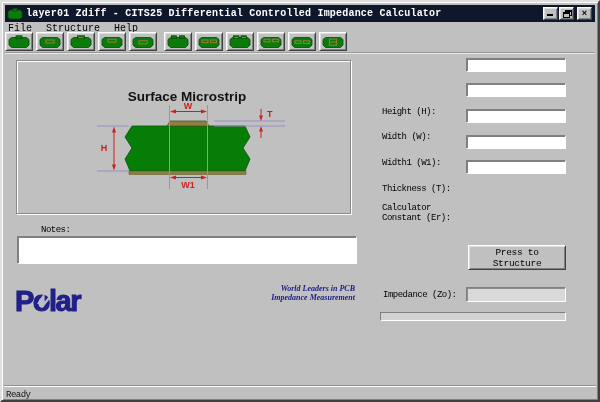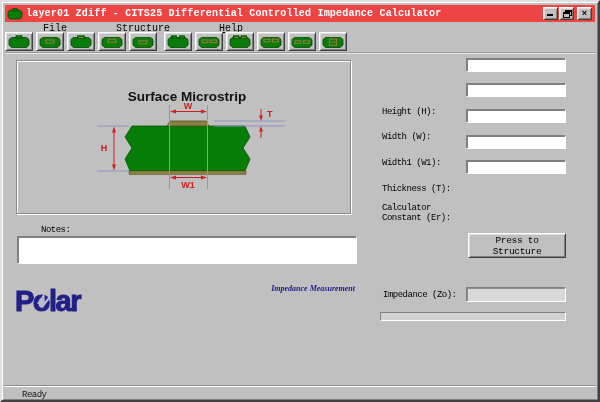--- a/index.html
+++ b/index.html
@@ -7,21 +7,21 @@
   #window{
     position:relative;width:600px;height:402px;background:#c0c0c0;
     border:2px solid;border-color:#dfdfdf #404040 #404040 #dfdfdf;
     box-shadow:inset 1px 1px 0 #ffffff, inset -1px -1px 0 #808080;
     font-family:"Liberation Mono","DejaVu Sans Mono",monospace;
     overflow:hidden;
   }
   
   .titlebar{
     position:absolute;left:3px;top:3px;right:3px;height:17px;
-    background:#ef4444;display:flex;align-items:center;
+    background:#0f172a;display:flex;align-items:center;
   }
   .titlebar .appicon{margin:1px 3px 0 2px;flex:0 0 auto;}
   .title-text{
     color:#ffffff;font-weight:bold;font-size:10px;letter-spacing:0.2px;
     white-space:nowrap;overflow:hidden;
   }
   .win-buttons{position:absolute;right:3px;top:2px;display:flex;}
   .win-btn{
     width:15px;height:13px;background:#c0c0c0;margin-left:1px;
     border:1px solid;border-color:#ffffff #404040 #404040 #ffffff;
@@ -29,21 +29,21 @@
     position:relative;display:flex;align-items:center;justify-content:center;
     font-size:9px;font-weight:bold;color:#000;
   }
   .win-btn.close{margin-left:3px;}
   .glyph-min{position:absolute;left:3px;bottom:3px;width:6px;height:2px;background:#000;}
   .glyph-restore{position:absolute;left:3px;top:2px;width:9px;height:8px;}
   .glyph-restore .r1{position:absolute;left:2px;top:0;width:7px;height:6px;border:1px solid #000;border-top-width:2px;background:#c0c0c0;}
   .glyph-restore .r2{position:absolute;left:0;top:2px;width:7px;height:6px;border:1px solid #000;border-top-width:2px;background:#c0c0c0;}
   
   .menubar{position:absolute;left:4px;top:20px;height:13px;display:flex;align-items:center;font-size:10px;color:#000;}
-  .menu-item{padding:8px 2px;margin-right:10px;cursor:default;margin-left:35px;}
+  .menu-item{padding:8px 2px;margin-right:10px;cursor:default;}
   .menu-item::first-letter{text-decoration:underline;}
   
   .toolbtn{
     position:absolute;top:30px;width:28px;height:19px;background:#c0c0c0;
     border:1px solid;border-color:#ffffff #404040 #404040 #ffffff;
     box-shadow:inset 1px 1px 0 #dfdfdf, inset -1px -1px 0 #808080;
     display:flex;align-items:center;justify-content:center;
   }
   
   .client-top-edge{position:absolute;left:3px;right:3px;top:50px;height:2px;border-top:1px solid #9a9a9a;border-bottom:1px solid #e8e8e8;}
@@ -71,21 +71,21 @@
     position:absolute;left:15px;top:234px;width:340px;height:28px;background:#ffffff;
     border:1px solid;border-color:#808080 #ffffff #ffffff #808080;
     box-shadow:inset 1px 1px 0 rgba(0,0,0,0.5);
   }
   .notes-box textarea{
     width:100%;height:100%;border:0;margin:0;padding:1px 3px;background:transparent;
     font-family:inherit;font-size:9px;resize:none;outline:none;
   }
   
   .calc-btn{
-    position:absolute;left:466px;top:231px;width:98px;height:25px;background:#c0c0c0;
+    position:absolute;left:466px;top:243px;width:98px;height:25px;background:#c0c0c0;
     border:1px solid;border-color:#ffffff #404040 #404040 #ffffff;
     box-shadow:inset 1px 1px 0 #dfdfdf, inset -1px -1px 0 #808080;
     font-family:inherit;font-size:9.5px;line-height:11px;letter-spacing:-0.3px;
     color:#000;text-align:center;padding-top:1px;cursor:default;
   }
   
   .imp-label{position:absolute;left:381px;top:288px;font-size:9px;letter-spacing:-0.5px;color:#000;}
   .imp-field{
     position:absolute;left:464px;top:285px;width:100px;height:15px;background:#d9d9d9;
     border:1px solid;border-color:#808080 #ffffff #ffffff #808080;
@@ -98,21 +98,21 @@
   }
   
   .logo{position:absolute;left:13px;top:286px;}
   .tagline{
     position:absolute;left:180px;top:283px;width:173px;text-align:right;
     font-family:"Liberation Serif","DejaVu Serif",serif;font-style:italic;font-weight:bold;
     font-size:8px;line-height:8.6px;color:#202088;
   }
   
   .status-divider{position:absolute;left:2px;right:2px;top:383px;height:2px;border-top:1px solid #8f8f8f;border-bottom:1px solid #ffffff;}
-  .status-text{position:absolute;left:20px;top:388px;font-size:9px;letter-spacing:-0.5px;color:#111;}
+  .status-text{position:absolute;left:4px;top:388px;font-size:9px;letter-spacing:-0.5px;color:#111;}
 </style>
 </head>
 <body>
 
 <div id="window">
 
   <div class="titlebar">
     <svg class="appicon" width="16" height="13" viewBox="0 0 16 13">
       <polygon points="1,4 3,2 13,2 15,4 15,9 13,11 3,11 1,9" fill="#0b7c0b" stroke="#044804" stroke-width="0.8"></polygon>
       <rect x="6" y="0.5" width="4" height="2.5" fill="#0b7c0b" stroke="#044804" stroke-width="0.7"></rect>
@@ -297,20 +297,21 @@
   <button class="calc-btn">
     <span>Press to</span><br>
     <span>Structure</span>
   </button>
 
   <svg class="logo" width="88" height="28" viewBox="0 0 88 28">
     <text x="0" y="23" font-family="Liberation Sans, sans-serif" font-size="29" font-weight="bold" fill="#202088" stroke="#202088" stroke-width="1" letter-spacing="-1.5">Polar</text>
     <polyline points="23,16 28.5,8 28.5,17 34,10" fill="none" stroke="#b9b9cc" stroke-width="2.2"></polyline>
   </svg>
   <div class="tagline">
+    <div>World Leaders in PCB</div>
     <div>Impedance Measurement</div>
   </div>
 
   <div class="imp-label">Impedance (Zo):</div>
   <div class="imp-field"></div>
   <div class="progress"></div>
 
   <div class="status-divider"></div>
   <div class="status-text">Ready</div>
 

